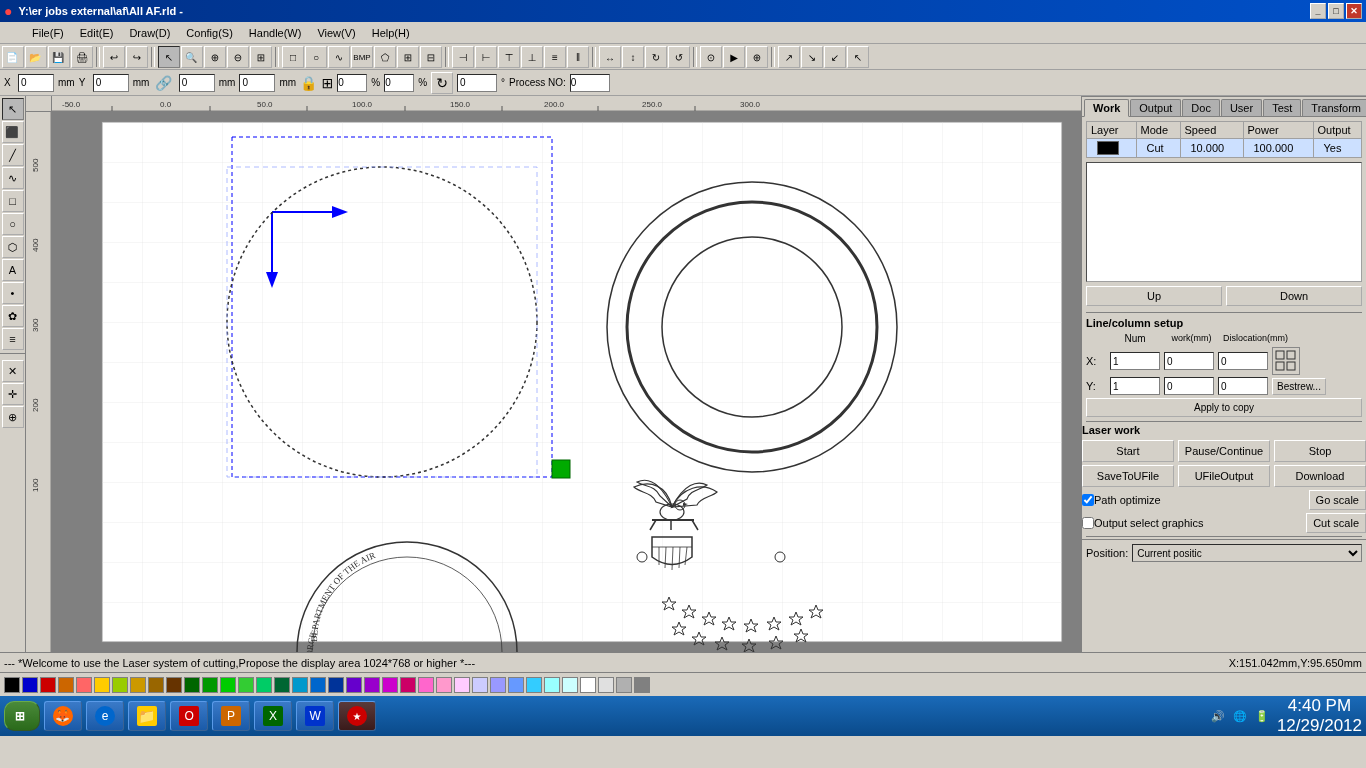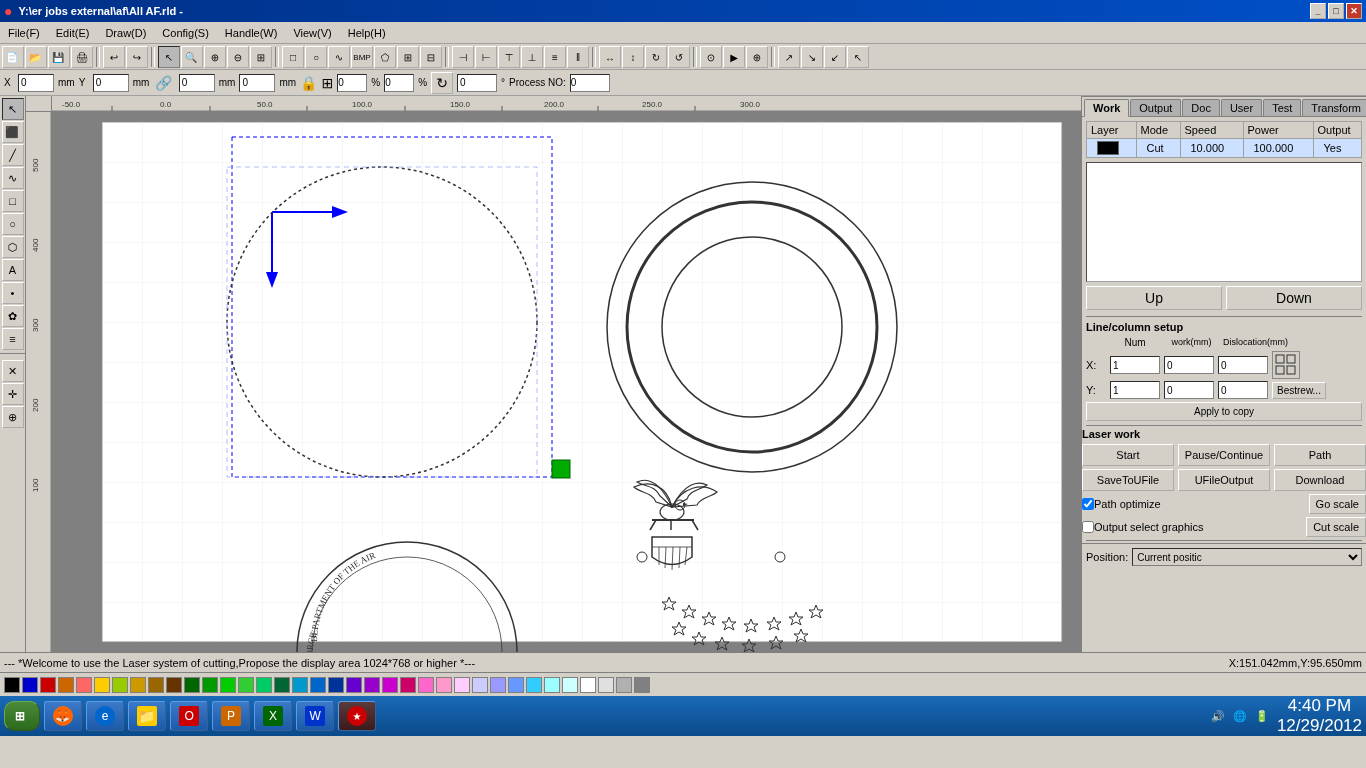--- a/index.html
+++ b/index.html
@@ -27,20 +27,21 @@
     }
     .title-btn.close-btn { background: #c0392b; color: white; }
 
     
     #menubar {
       background: #d4d0c8;
       height: 22px;
       display: flex;
       align-items: center;
       border-bottom: 1px solid #a0a0a0;
+      padding-left: 24px;
     }
     .menu-item {
       padding: 2px 8px;
       cursor: pointer;
       height: 100%;
       display: flex; align-items: center;
     }
 
     
     #toolbar1 {
@@ -194,21 +195,21 @@
     }
     #layer-table td {
       border: 1px solid #a0a0a0;
       padding: 2px 10px;
     }
     .panel-btn {
       background: #d4d0c8;
       border: 1px outset #fff;
       padding: 3px 8px;
       cursor: pointer;
-      font-size: 14px;
+      font-size: 11px;
     }
 
     
     #linecolumn {
       margin: 4px;
       font-size: 11px;
     }
     .lc-title { font-weight: bold; margin-bottom: 4px; }
     .lc-row { display: flex; align-items: center; gap: 4px; margin: 2px 0; }
     .lc-input { width: 50px; height: 18px; border: 1px inset #808080; background: white; font-size: 10px; padding: 1px 2px; }
@@ -682,21 +683,21 @@
         </div>
       </div>
 
       <div class="panel-divider"></div>
 
       <div id="laserwork">
         <div class="lw-title">Laser work</div>
         <div class="lw-row">
           <button class="lw-btn">Start</button>
           <button class="lw-btn">Pause/Continue</button>
-          <button class="lw-btn">Path</button>
+          <button class="lw-btn">Stop</button>
         </div>
         <div class="lw-row">
           <button class="lw-btn">SaveToUFile</button>
           <button class="lw-btn">UFileOutput</button>
           <button class="lw-btn">Download</button>
         </div>
         <div class="lw-row">
           <div class="checkbox-row" style="flex:1;">
             <input type="checkbox" id="pathopt" checked="" style="">
             <label for="pathopt">Path optimize</label>

